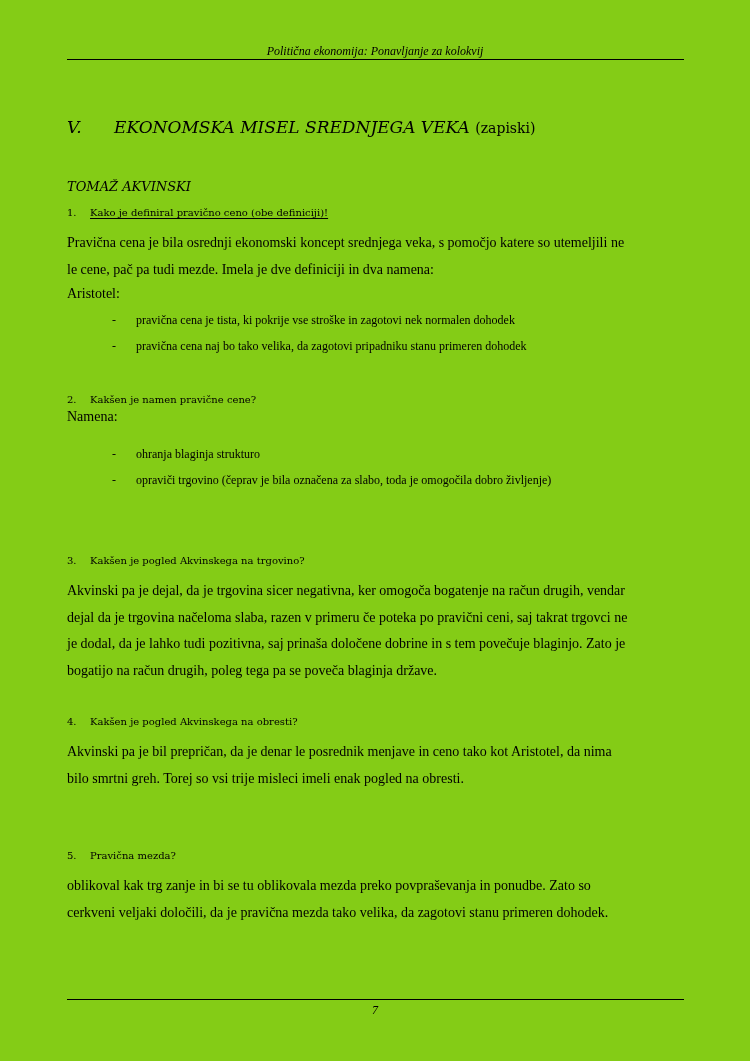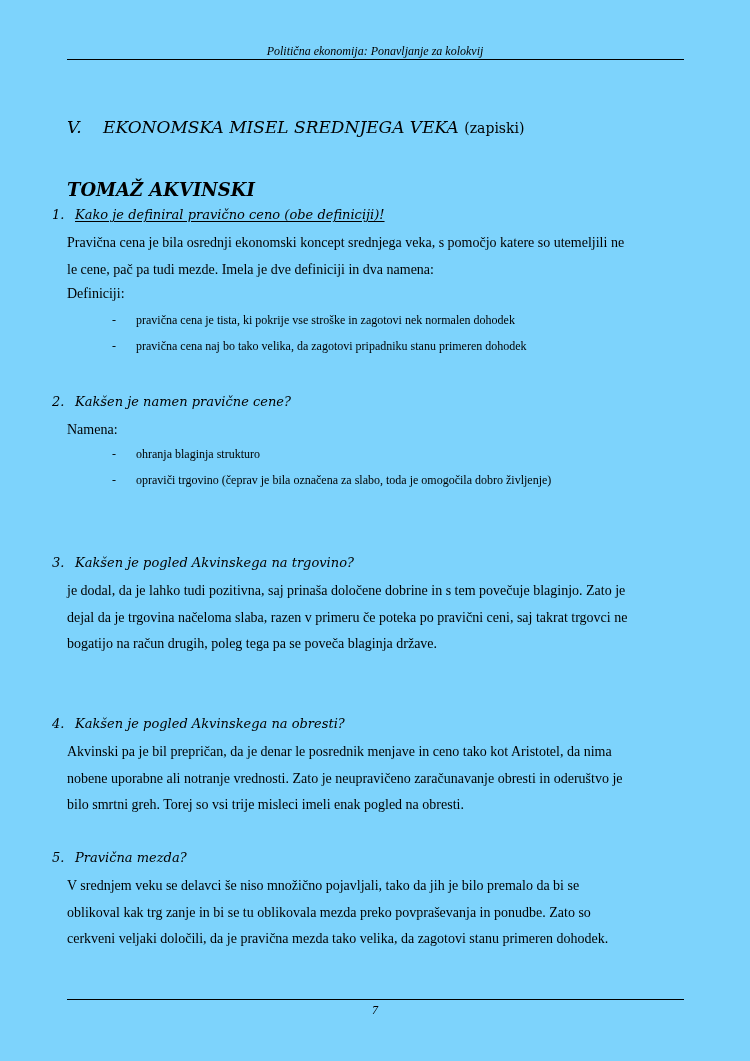--- a/index.html
+++ b/index.html
@@ -1,34 +1,34 @@
 <!DOCTYPE html>
 <html><head>
   <meta charset="utf-8">
   <style>
     html, body { margin: 0; padding: 0; background: #ffffff; }
     body { width: 750px; height: 1061px; position: relative; overflow: hidden; color: #000; }
-    .page { position: absolute; left: 0; top: 0; width: 750px; height: 1061px; background: #7dd3fc; }
+    .page { position: absolute; left: 0; top: 0; width: 750px; height: 1061px; background: #84cc16; }
     .hdr-text { position: absolute; top: 44px; left: 0; width: 750px; text-align: center;
       font-family: "Liberation Serif", serif; font-style: italic; font-size: 12px; }
     .hrule { position: absolute; left: 67px; width: 617px; height: 0; border-top: 1px solid #000; }
     .hrule.top { top: 59px; }
     .hrule.bot { top: 999px; }
     .footer-num { position: absolute; top: 1003px; left: 0; width: 750px; text-align: center;
       font-family: "Liberation Serif", serif; font-style: italic; font-size: 12px; }
 
     .chapter { position: absolute; top: 117px; left: 67px; font-family: "DejaVu Serif", serif; }
     .chapter .num { position: absolute; left: 0; top: 0; font-style: italic; font-size: 17px; }
-    .chapter .title { position: absolute; left: 36px; top: 0; white-space: nowrap; font-style: italic; font-size: 17px; }
+    .chapter .title { position: absolute; left: 47px; top: 0; white-space: nowrap; font-style: italic; font-size: 17px; }
     .chapter .note { font-style: normal; font-size: 14px; }
 
     .author { position: absolute; top: 179px; left: 67px; font-family: "DejaVu Serif", serif;
-      font-style: italic; font-weight: bold; font-size: 18px; }
+      font-style: italic; font-weight: normal; font-size: 13px; }
 
-    .q { position: absolute; left: 52px; font-family: "DejaVu Serif", serif; font-size: 13px; white-space: nowrap; font-style: italic; }
+    .q { position: absolute; left: 67px; font-family: "DejaVu Serif", serif; font-size: 10px; white-space: nowrap; }
     .q .qn { display: inline-block; width: 23px; }
     .q .qt.u { text-decoration: underline; text-underline-offset: 2px; }
 
     .p { position: absolute; left: 67px; width: 620px; font-family: "Liberation Serif", serif; font-size: 14px;
       line-height: 26.5px; white-space: nowrap; }
     .line { display: block; }
 
     .bullet { position: absolute; left: 112px; font-family: "Liberation Serif", serif; font-size: 12px; white-space: nowrap; }
     .bullet .dash { display: inline-block; width: 24px; }
   </style>
@@ -46,64 +46,63 @@
   </div>
 
   <div class="author">TOMAŽ AKVINSKI</div>
 
   <div class="q" style="top:207px">
     <span class="qn">1.</span><span class="qt u">Kako je definiral pravično ceno (obe definiciji)!</span>
   </div>
   <div class="p" style="top:230px">
     <span class="line">Pravična cena je bila osrednji ekonomski koncept srednjega veka, s pomočjo katere so utemeljili ne</span>
     <span class="line">le cene, pač pa tudi mezde. Imela je dve definiciji in dva namena:</span>
-    <span class="line" style="margin-top:-2px">Definiciji:</span>
+    <span class="line" style="margin-top:-2px">Aristotel:</span>
   </div>
   <div class="bullet" style="top:313px">
     <span class="dash">-</span><span>pravična cena je tista, ki pokrije vse stroške in zagotovi nek normalen dohodek</span>
   </div>
   <div class="bullet" style="top:339px">
     <span class="dash">-</span><span>pravična cena naj bo tako velika, da zagotovi pripadniku stanu primeren dohodek</span>
   </div>
 
   <div class="q" style="top:394px">
     <span class="qn">2.</span><span class="qt">Kakšen je namen pravične cene?</span>
   </div>
-  <div class="p" style="top:417px">
+  <div class="p" style="top:404px">
     <span class="line">Namena:</span>
   </div>
   <div class="bullet" style="top:447px">
     <span class="dash">-</span><span>ohranja blaginja strukturo</span>
   </div>
   <div class="bullet" style="top:473px">
     <span class="dash">-</span><span>opraviči trgovino (čeprav je bila označena za slabo, toda je omogočila dobro življenje)</span>
   </div>
 
   <div class="q" style="top:555px">
     <span class="qn">3.</span><span class="qt">Kakšen je pogled Akvinskega na trgovino?</span>
   </div>
   <div class="p" style="top:578px">
+    <span class="line">Akvinski pa je dejal, da je trgovina sicer negativna, ker omogoča bogatenje na račun drugih, vendar</span>
+    <span class="line">dejal da je trgovina načeloma slaba, razen v primeru če poteka po pravični ceni, saj takrat trgovci ne</span>
     <span class="line">je dodal, da je lahko tudi pozitivna, saj prinaša določene dobrine in s tem povečuje blaginjo. Zato je</span>
-    <span class="line">dejal da je trgovina načeloma slaba, razen v primeru če poteka po pravični ceni, saj takrat trgovci ne</span>
     <span class="line">bogatijo na račun drugih, poleg tega pa se poveča blaginja države.</span>
   </div>
 
   <div class="q" style="top:716px">
     <span class="qn">4.</span><span class="qt">Kakšen je pogled Akvinskega na obresti?</span>
   </div>
   <div class="p" style="top:739px">
     <span class="line">Akvinski pa je bil prepričan, da je denar le posrednik menjave in ceno tako kot Aristotel, da nima</span>
-    <span class="line">nobene uporabne ali notranje vrednosti. Zato je neupravičeno zaračunavanje obresti in oderuštvo je</span>
     <span class="line">bilo smrtni greh. Torej so vsi trije misleci imeli enak pogled na obresti.</span>
   </div>
 
   <div class="q" style="top:850px">
     <span class="qn">5.</span><span class="qt">Pravična mezda?</span>
   </div>
   <div class="p" style="top:873px">
-    <span class="line">V srednjem veku se delavci še niso množično pojavljali, tako da jih je bilo premalo da bi se</span>
     <span class="line">oblikoval kak trg zanje in bi se tu oblikovala mezda preko povpraševanja in ponudbe. Zato so</span>
     <span class="line">cerkveni veljaki določili, da je pravična mezda tako velika, da zagotovi stanu primeren dohodek.</span>
   </div>
 
   <div class="hrule bot"></div>
   <div class="footer-num">7</div>
 </div>
 
 </body></html>

